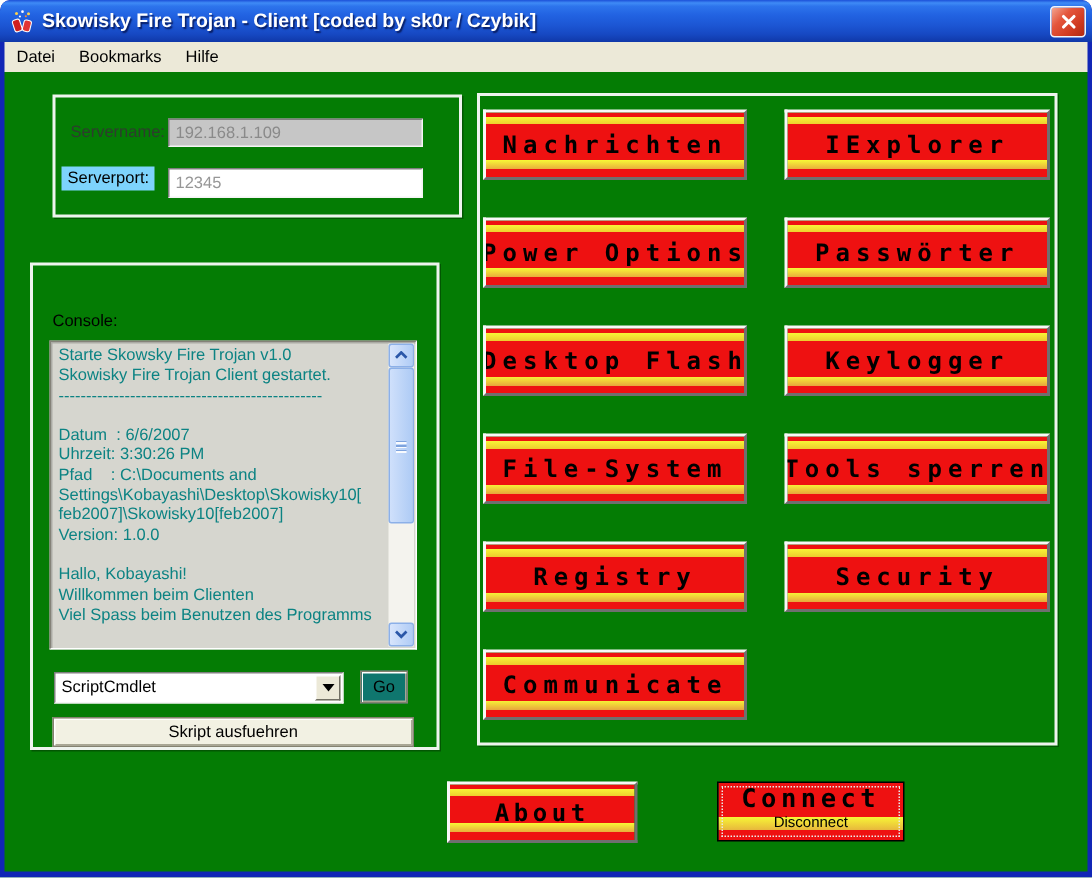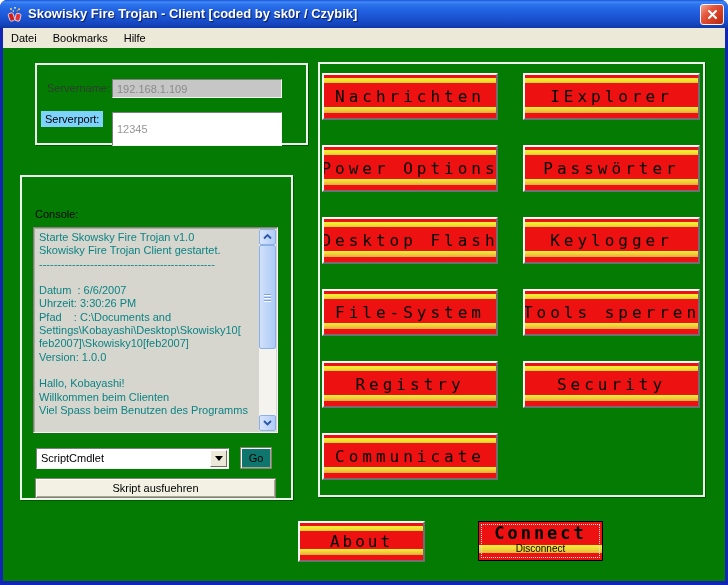--- a/index.html
+++ b/index.html
@@ -73,21 +73,21 @@
   #features-group{left:315px;top:14px;width:387px;height:435px;}
   #features-grid{position:absolute;left:2px;top:9px;display:grid;
     grid-template-columns:176px 177px;grid-auto-rows:47px;column-gap:25px;row-gap:25px;}
   .red-btn{border:2px solid;border-color:#f8f8f8 #6f6f6f #6f6f6f #f8f8f8;cursor:pointer;
     background:linear-gradient(180deg,
       #ee1111 0px,#ee1111 3px,
       #f7f436 3px,#eece2e 8px,
       #ee1111 8px,#ee1111 calc(100% - 11px),
       #f7f436 calc(100% - 11px),#e8a93c calc(100% - 5px),
       #ee1111 calc(100% - 5px),#ee1111 100%);
-    color:#000;font-family:"DejaVu Sans Mono",monospace;font-weight:normal;font-size:16px;letter-spacing:4px;
+    color:#000;font-family:"DejaVu Sans Mono",monospace;font-weight:bold;font-size:16px;letter-spacing:4px;
     display:flex;align-items:center;justify-content:center;overflow:hidden;white-space:nowrap;}
 
   
   .footer-btn{position:absolute;letter-spacing:3px;}
   #beenden-btn{left:120px;top:473px;width:129px;height:41px;}
   #about-btn{left:295px;top:473px;width:127px;height:41px;}
   #connect-btn{position:absolute;left:475px;top:473px;width:125px;height:40px;border:1px solid #000;
     background:linear-gradient(180deg,
       #ee1111 0%,#ee1111 60%,
       #f7f436 60%,#e8b93c 82%,
@@ -126,21 +126,21 @@
     <span class="menu-item">Bookmarks</span>
     <span class="menu-item">Hilfe</span>
   </div>
 
   <div id="client">
 
     <div class="groupbox" id="server-group">
       <span class="srv-label" style="left:10px;top:17px;">Servername:</span>
       <input class="text-input input-disabled" style="left: 75px; top: 14px; width: 170px; height: 19px;" readonly="" value="192.168.1.109">
       <span class="srv-label-port" style="left:4px;top:46px;">Serverport:</span>
-      <input class="text-input input-enabled" style="left: 75px; top: 47px; width: 170px; height: 34px;" value="12345">
+      <input class="text-input input-enabled" style="left: 75px; top: 47px; width: 170px; height: 20px;" value="12345">
     </div>
 
     <div class="groupbox" id="console-group">
       <span class="console-label">Console:</span>
       <div class="console-output">Starte Skowsky Fire Trojan v1.0
 Skowisky Fire Trojan Client gestartet.
 ------------------------------------------------
 
 Datum  : 6/6/2007
 Uhrzeit: 3:30:26 PM

